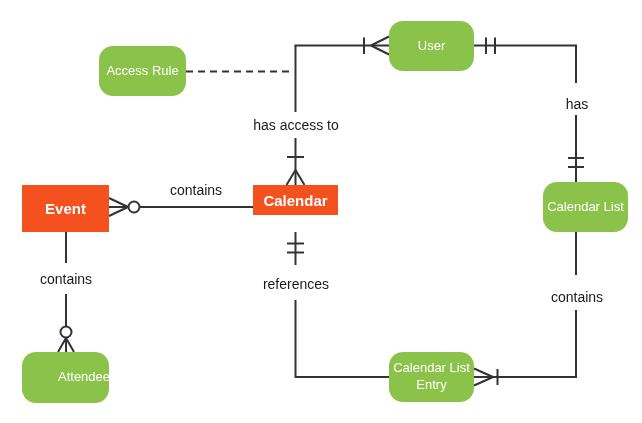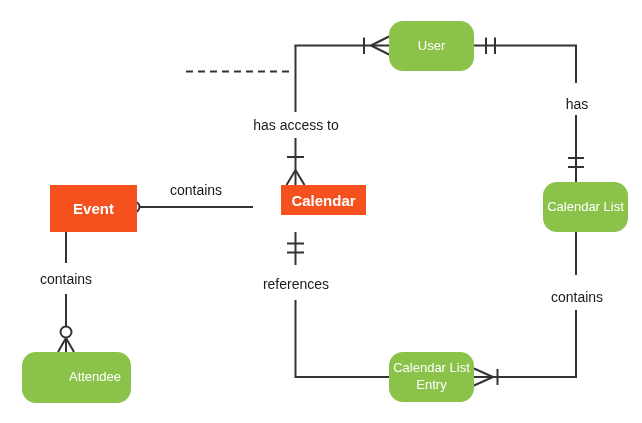--- a/index.html
+++ b/index.html
@@ -12,27 +12,27 @@
   .connector-layer{position:absolute;left:0;top:0;}
   .c{stroke:var(--line,#333);stroke-width:2;fill:none;}
   .c-dash{stroke:var(--line,#333);stroke-width:2;fill:none;stroke-dasharray:7 5;}
   .ring{stroke:var(--line,#333);stroke-width:2;fill:#fff;}
   .entity{
     position:absolute;display:flex;align-items:center;justify-content:center;
     text-align:center;color:var(--entity-text,#fff);box-sizing:border-box;
     cursor:default;user-select:none;
   }
   .entity.green{background:var(--entity-green,#8BC34A);font-size:13px;font-weight:500;line-height:1.3;padding:0 3px;border-radius:14px;}
-  .entity.orange{background:var(--entity-orange,#F4511E);font-size:15px;font-weight:700;margin-left:28px;}
+  .entity.orange{background:var(--entity-orange,#F4511E);font-size:15px;font-weight:700;}
   #ent-user{left:389px;top:21px;width:85px;height:50px;}
   #ent-access-rule{left:99px;top:46px;width:87px;height:50px;}
   #ent-event{left:22px;top:185px;width:87px;height:47px;}
   #ent-calendar{left:253px;top:185px;width:85px;height:30px;}
   #ent-calendar-list{left:543px;top:182px;width:85px;height:50px;}
-  #ent-attendee{left:22px;top:352px;width:109px;height:51px;padding-left:40px;}
+  #ent-attendee{left:22px;top:352px;width:87px;height:51px;padding-left:40px;}
   #ent-calendar-list-entry{left:389px;top:352px;width:85px;height:50px;}
   .rel-label{
     position:absolute;transform:translate(-50%,-50%);
     font-size:14px;color:var(--label-text,#1a1a1a);white-space:nowrap;
   }
   #lbl-contains-top{left:196px;top:190px;}
   #lbl-has-access-to{left:296px;top:125px;}
   #lbl-has{left:577px;top:104px;}
   #lbl-contains-right{left:577px;top:297px;}
   #lbl-references{left:296px;top:284px;}
@@ -97,20 +97,23 @@
 
   <div class="entity orange" id="ent-event">
     <span>Event</span>
   </div>
   <div class="entity orange" id="ent-calendar">
     <span>Calendar</span>
   </div>
   <div class="entity green" id="ent-user">
     <span>User</span>
   </div>
+  <div class="entity green" id="ent-access-rule">
+    <span>Access Rule</span>
+  </div>
   <div class="entity green" id="ent-calendar-list">
     <span>Calendar List</span>
   </div>
   <div class="entity green" id="ent-calendar-list-entry">
     <span>Calendar List Entry</span>
   </div>
   <div class="entity green" id="ent-attendee">
     <span>Attendee</span>
   </div>
 

